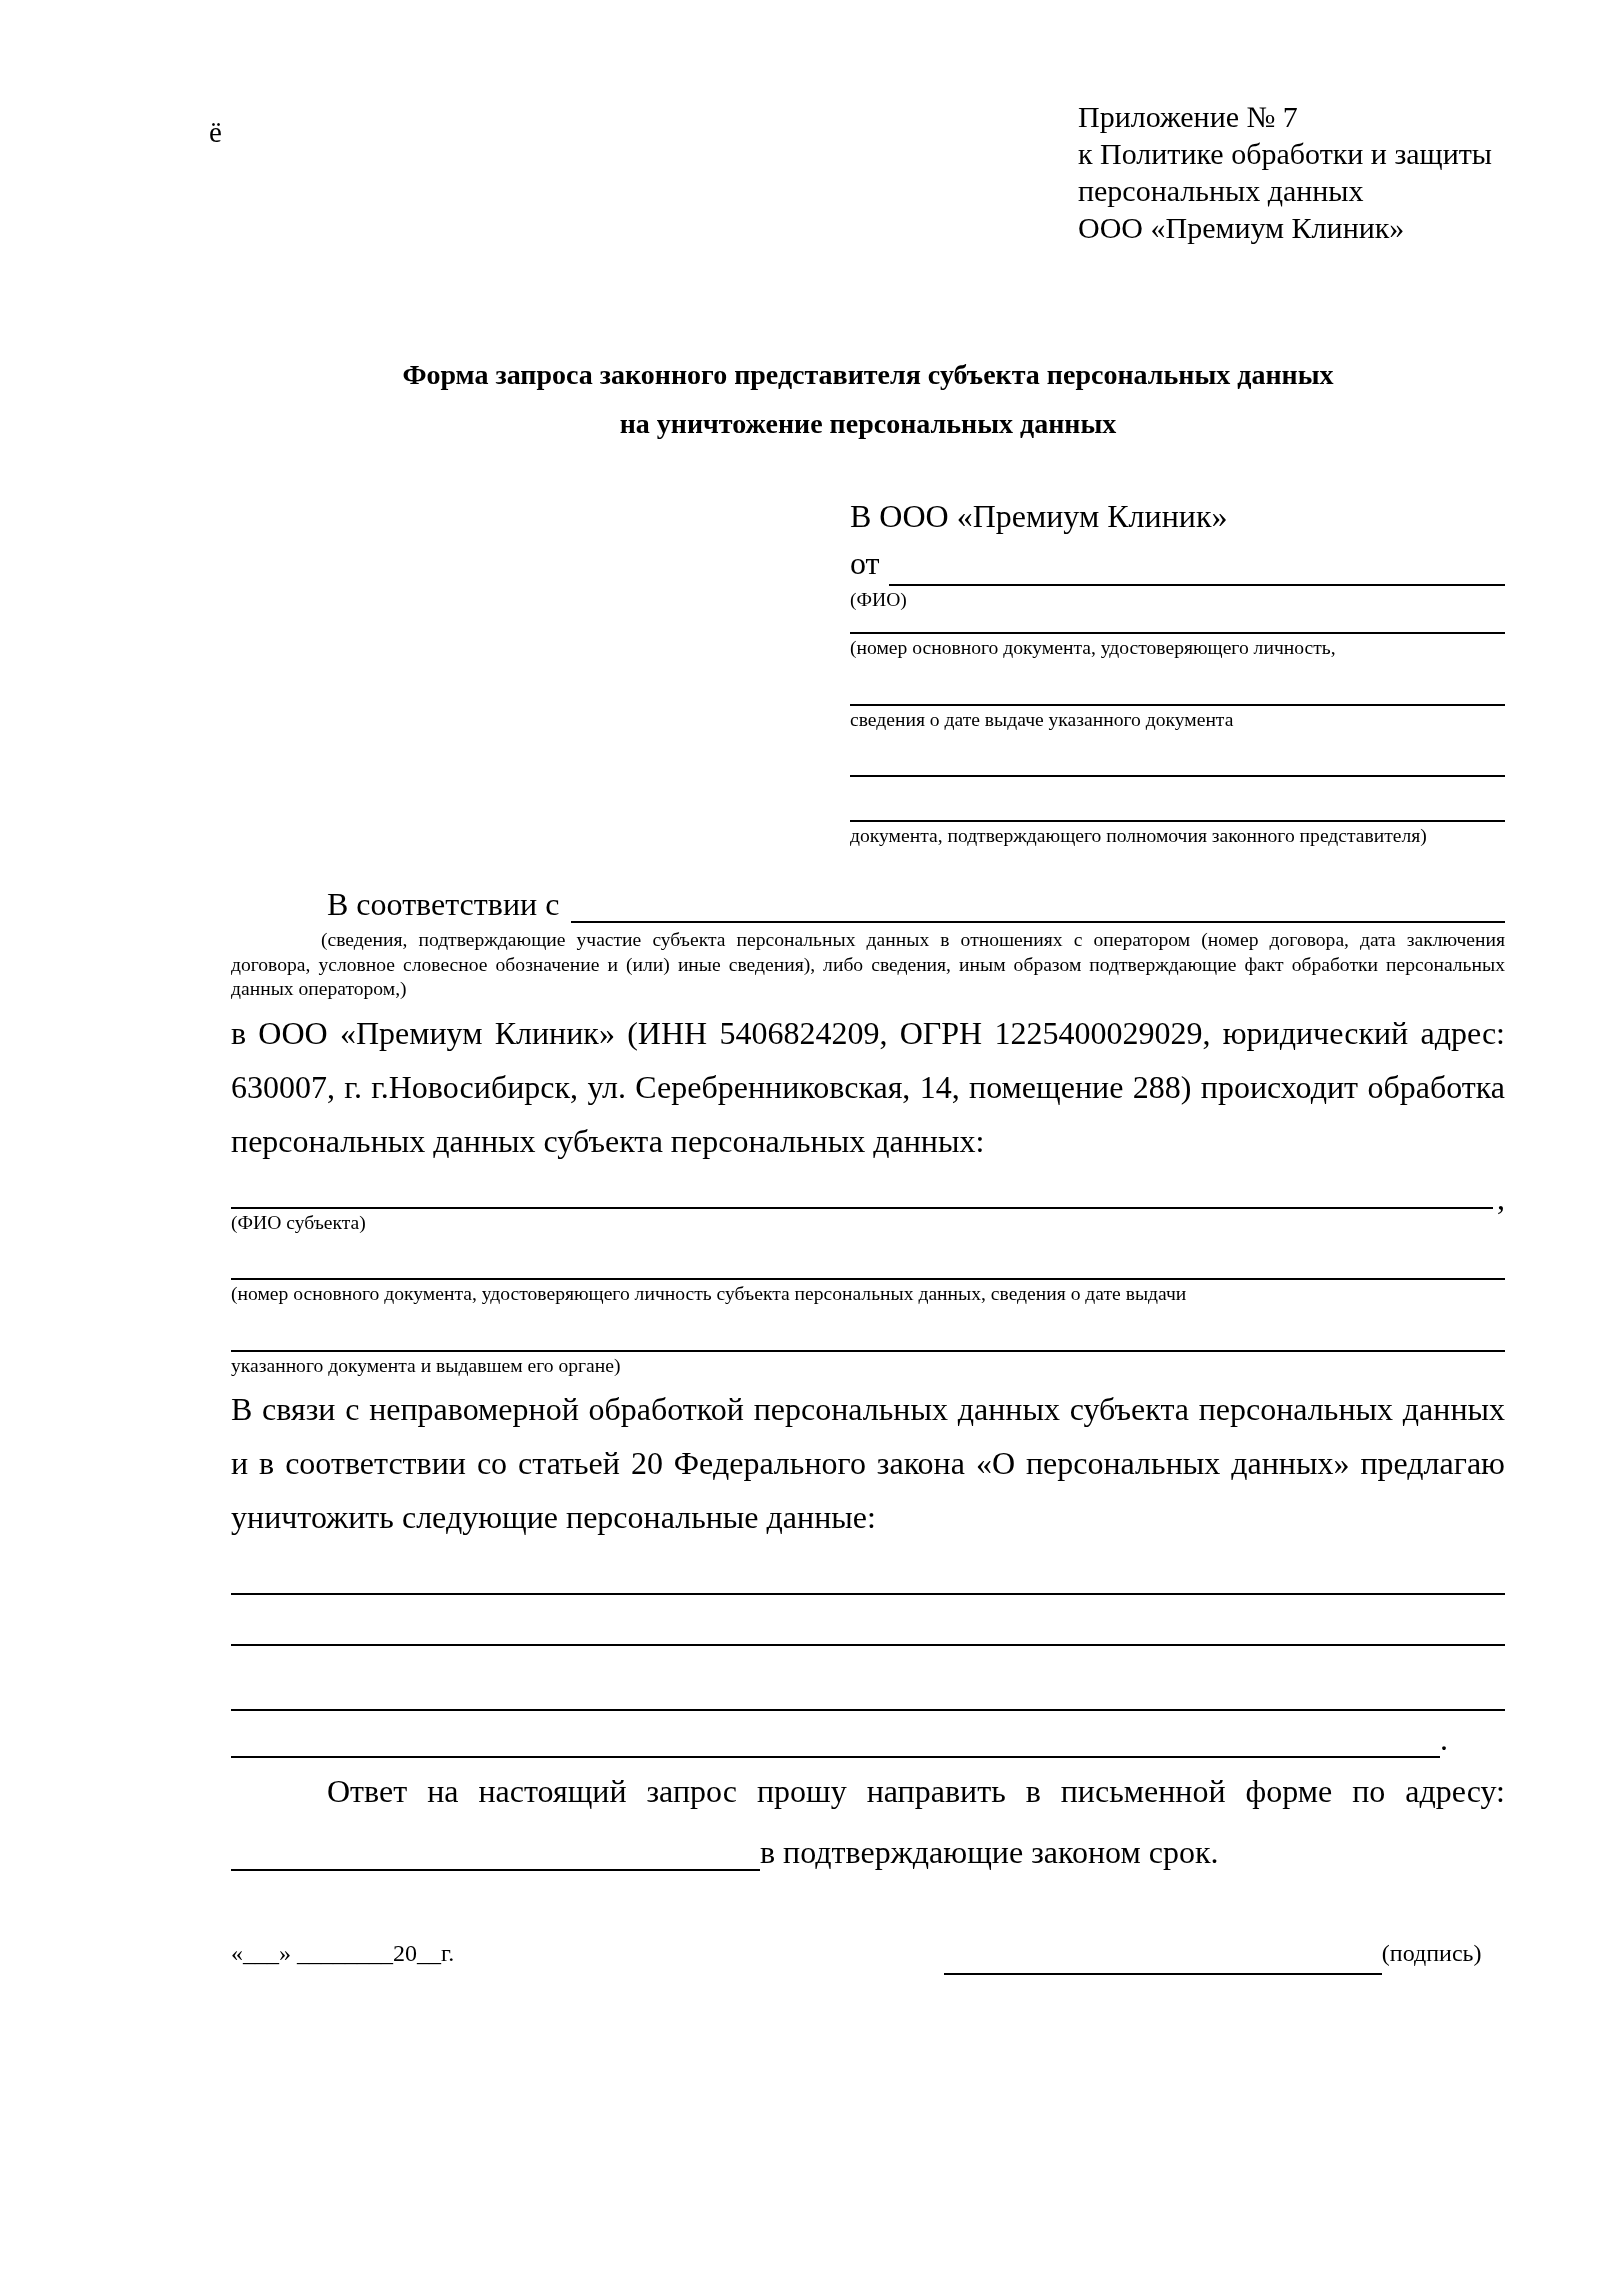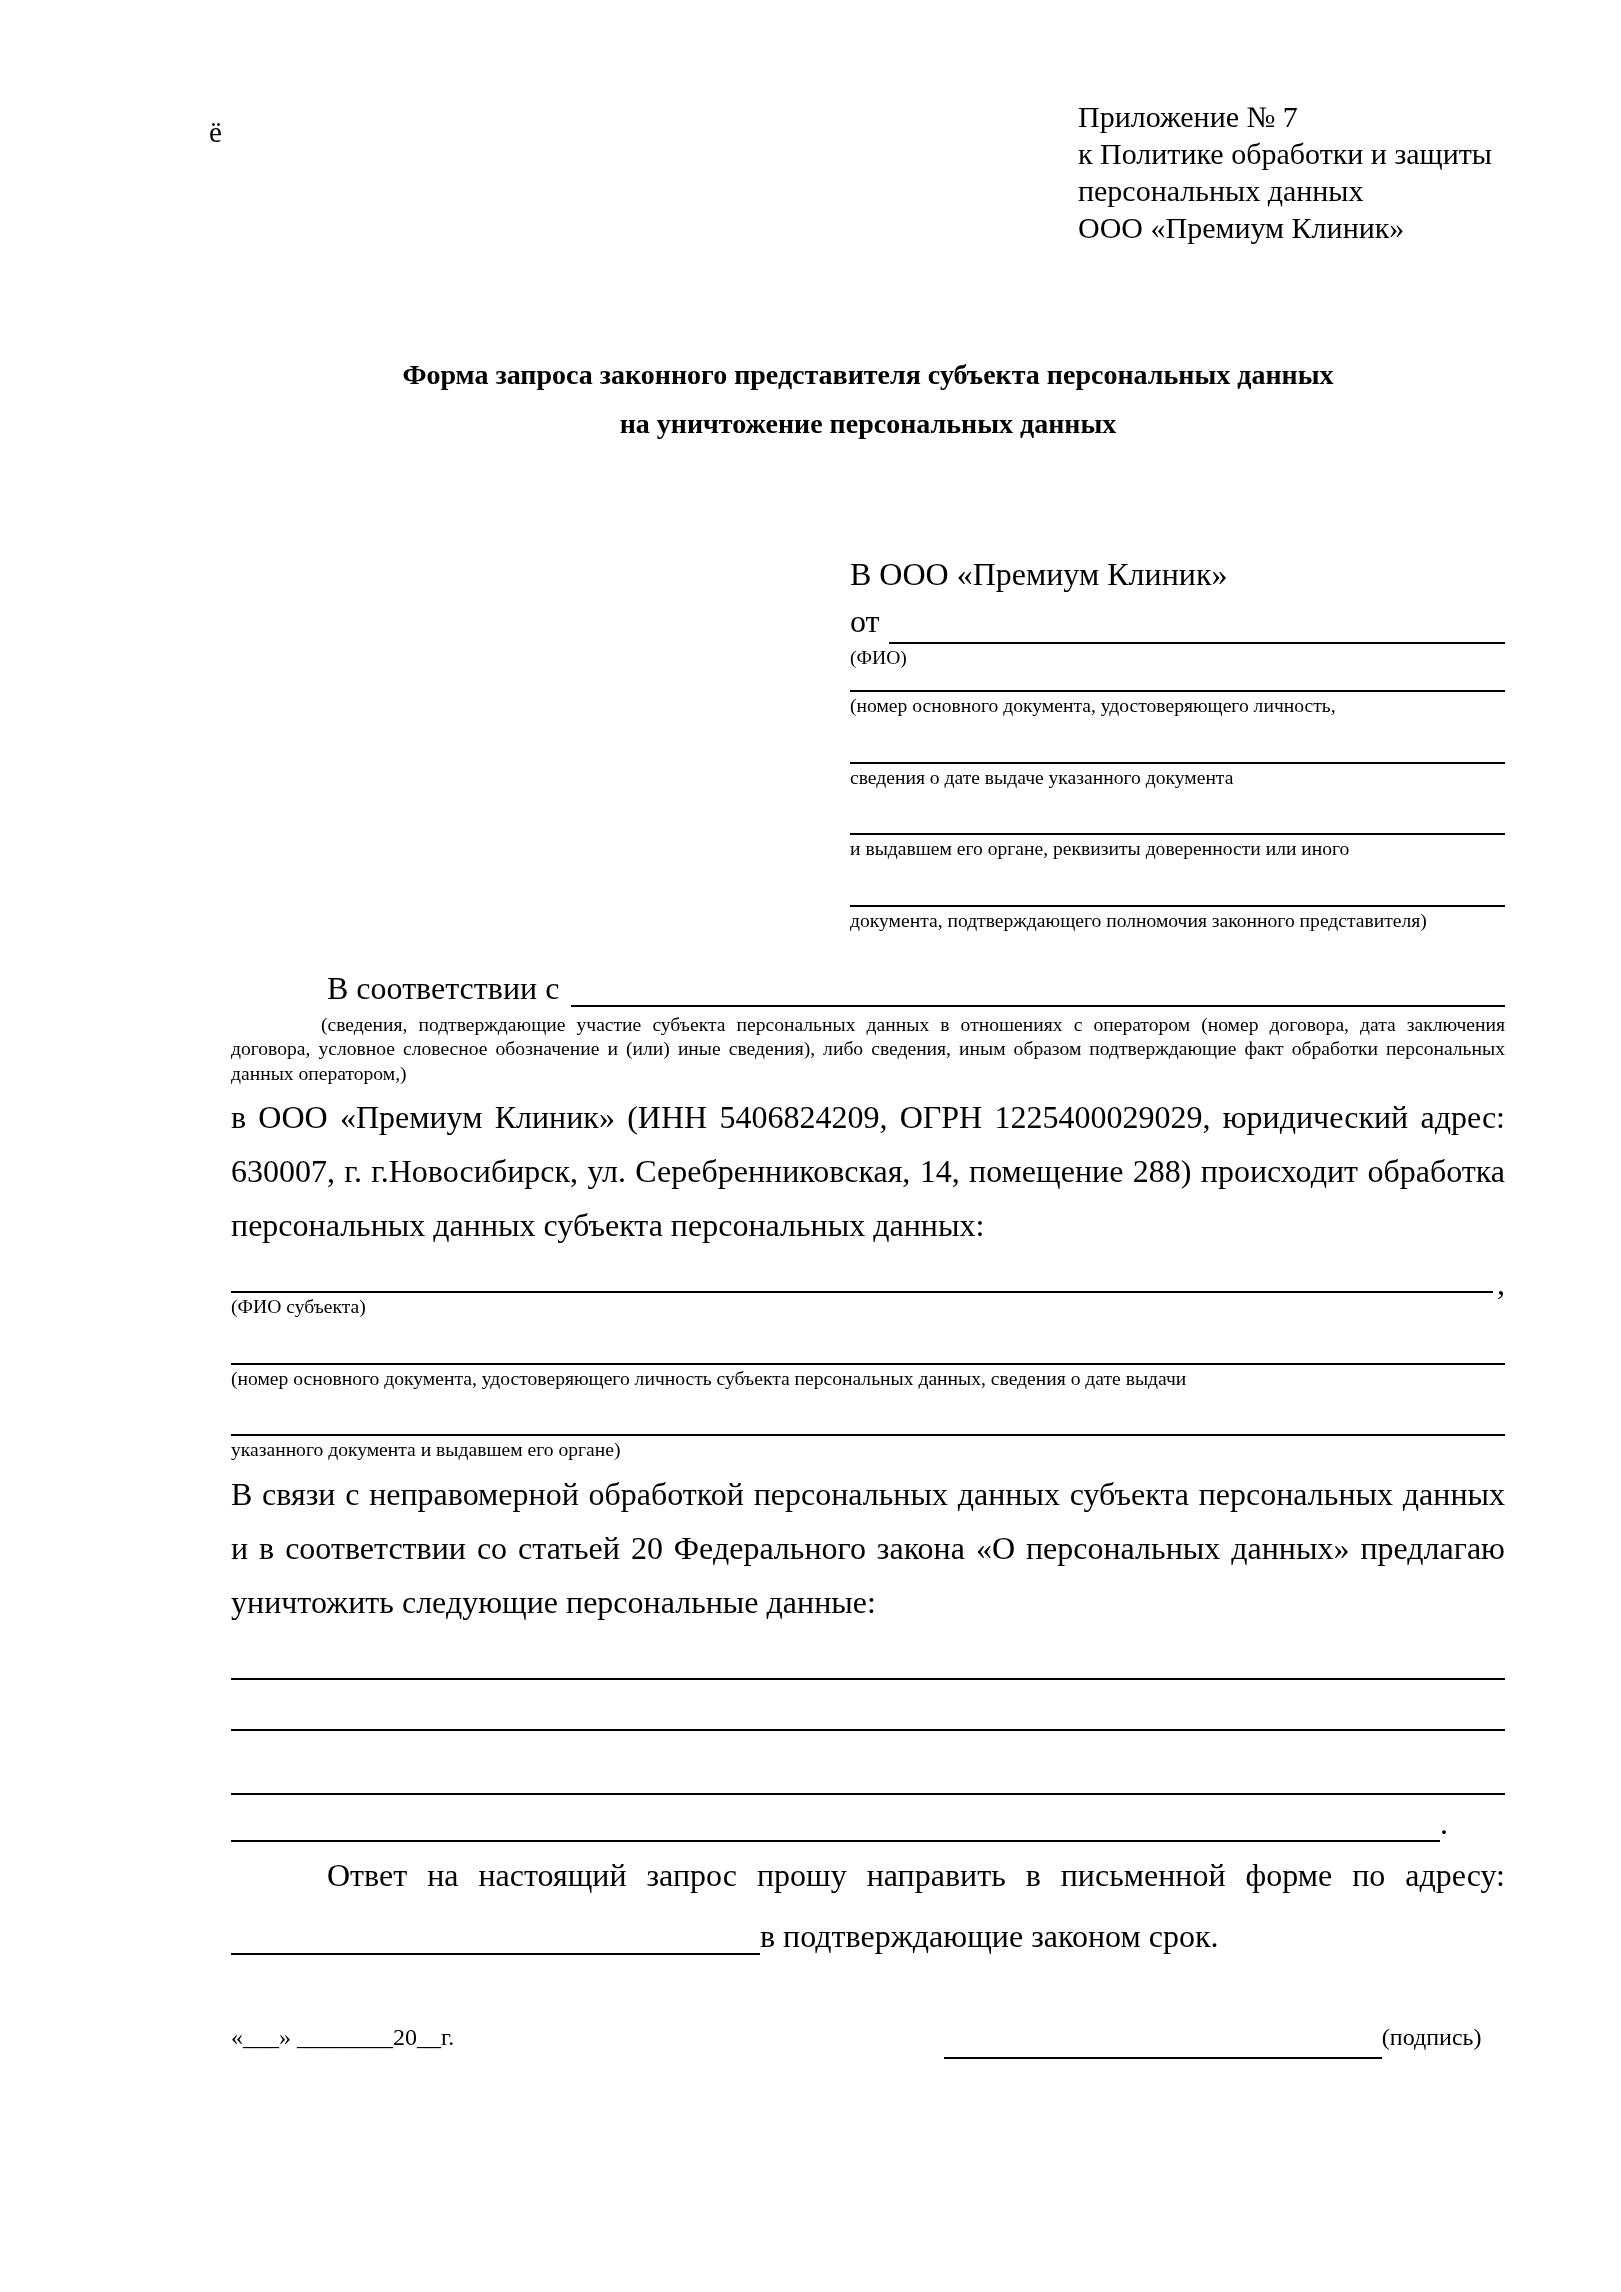--- a/index.html
+++ b/index.html
@@ -27,21 +27,21 @@
   
   .title {
     margin-top:104px;
     text-align:center;
     font-weight:bold;
     font-size:28px; line-height:49px;
   }
   
   .addressee {
     margin-left:619px; width:655px;
-    margin-top:104px;
+    margin-top:46px;
     font-size:32px; line-height:45px;
   }
   .flexrow { display:flex; align-items:flex-end; }
   .fill-line { flex:1 1 auto; border-bottom:2.9px solid #000; height:9.8px; }
   .from-row { height:47px; }
   .from-row .label { margin-right:9.8px; }
   .cap {
     font-size:19.6px; line-height:24.5px;
     text-align:left;
     margin-top:2px;
@@ -111,21 +111,20 @@
       </div>
       <div class="cap">(ФИО)</div>
 
       <div class="write w-sm"></div>
       <div class="cap">(номер основного документа, удостоверяющего личность,</div>
 
       <div class="write w-md"></div>
       <div class="cap">сведения о дате выдаче указанного документа</div>
 
       <div class="write w-md"></div>
-      <div class="cap">и выдавшем его органе, реквизиты доверенности или иного</div>
 
       <div class="write w-md"></div>
       <div class="cap">документа, подтверждающего полномочия законного представителя)</div>
     </div>
 
     <div class="flexrow accordance-row">
       <span class="label">В соответствии с</span>
       <span class="fill-line"></span>
     </div>
 

